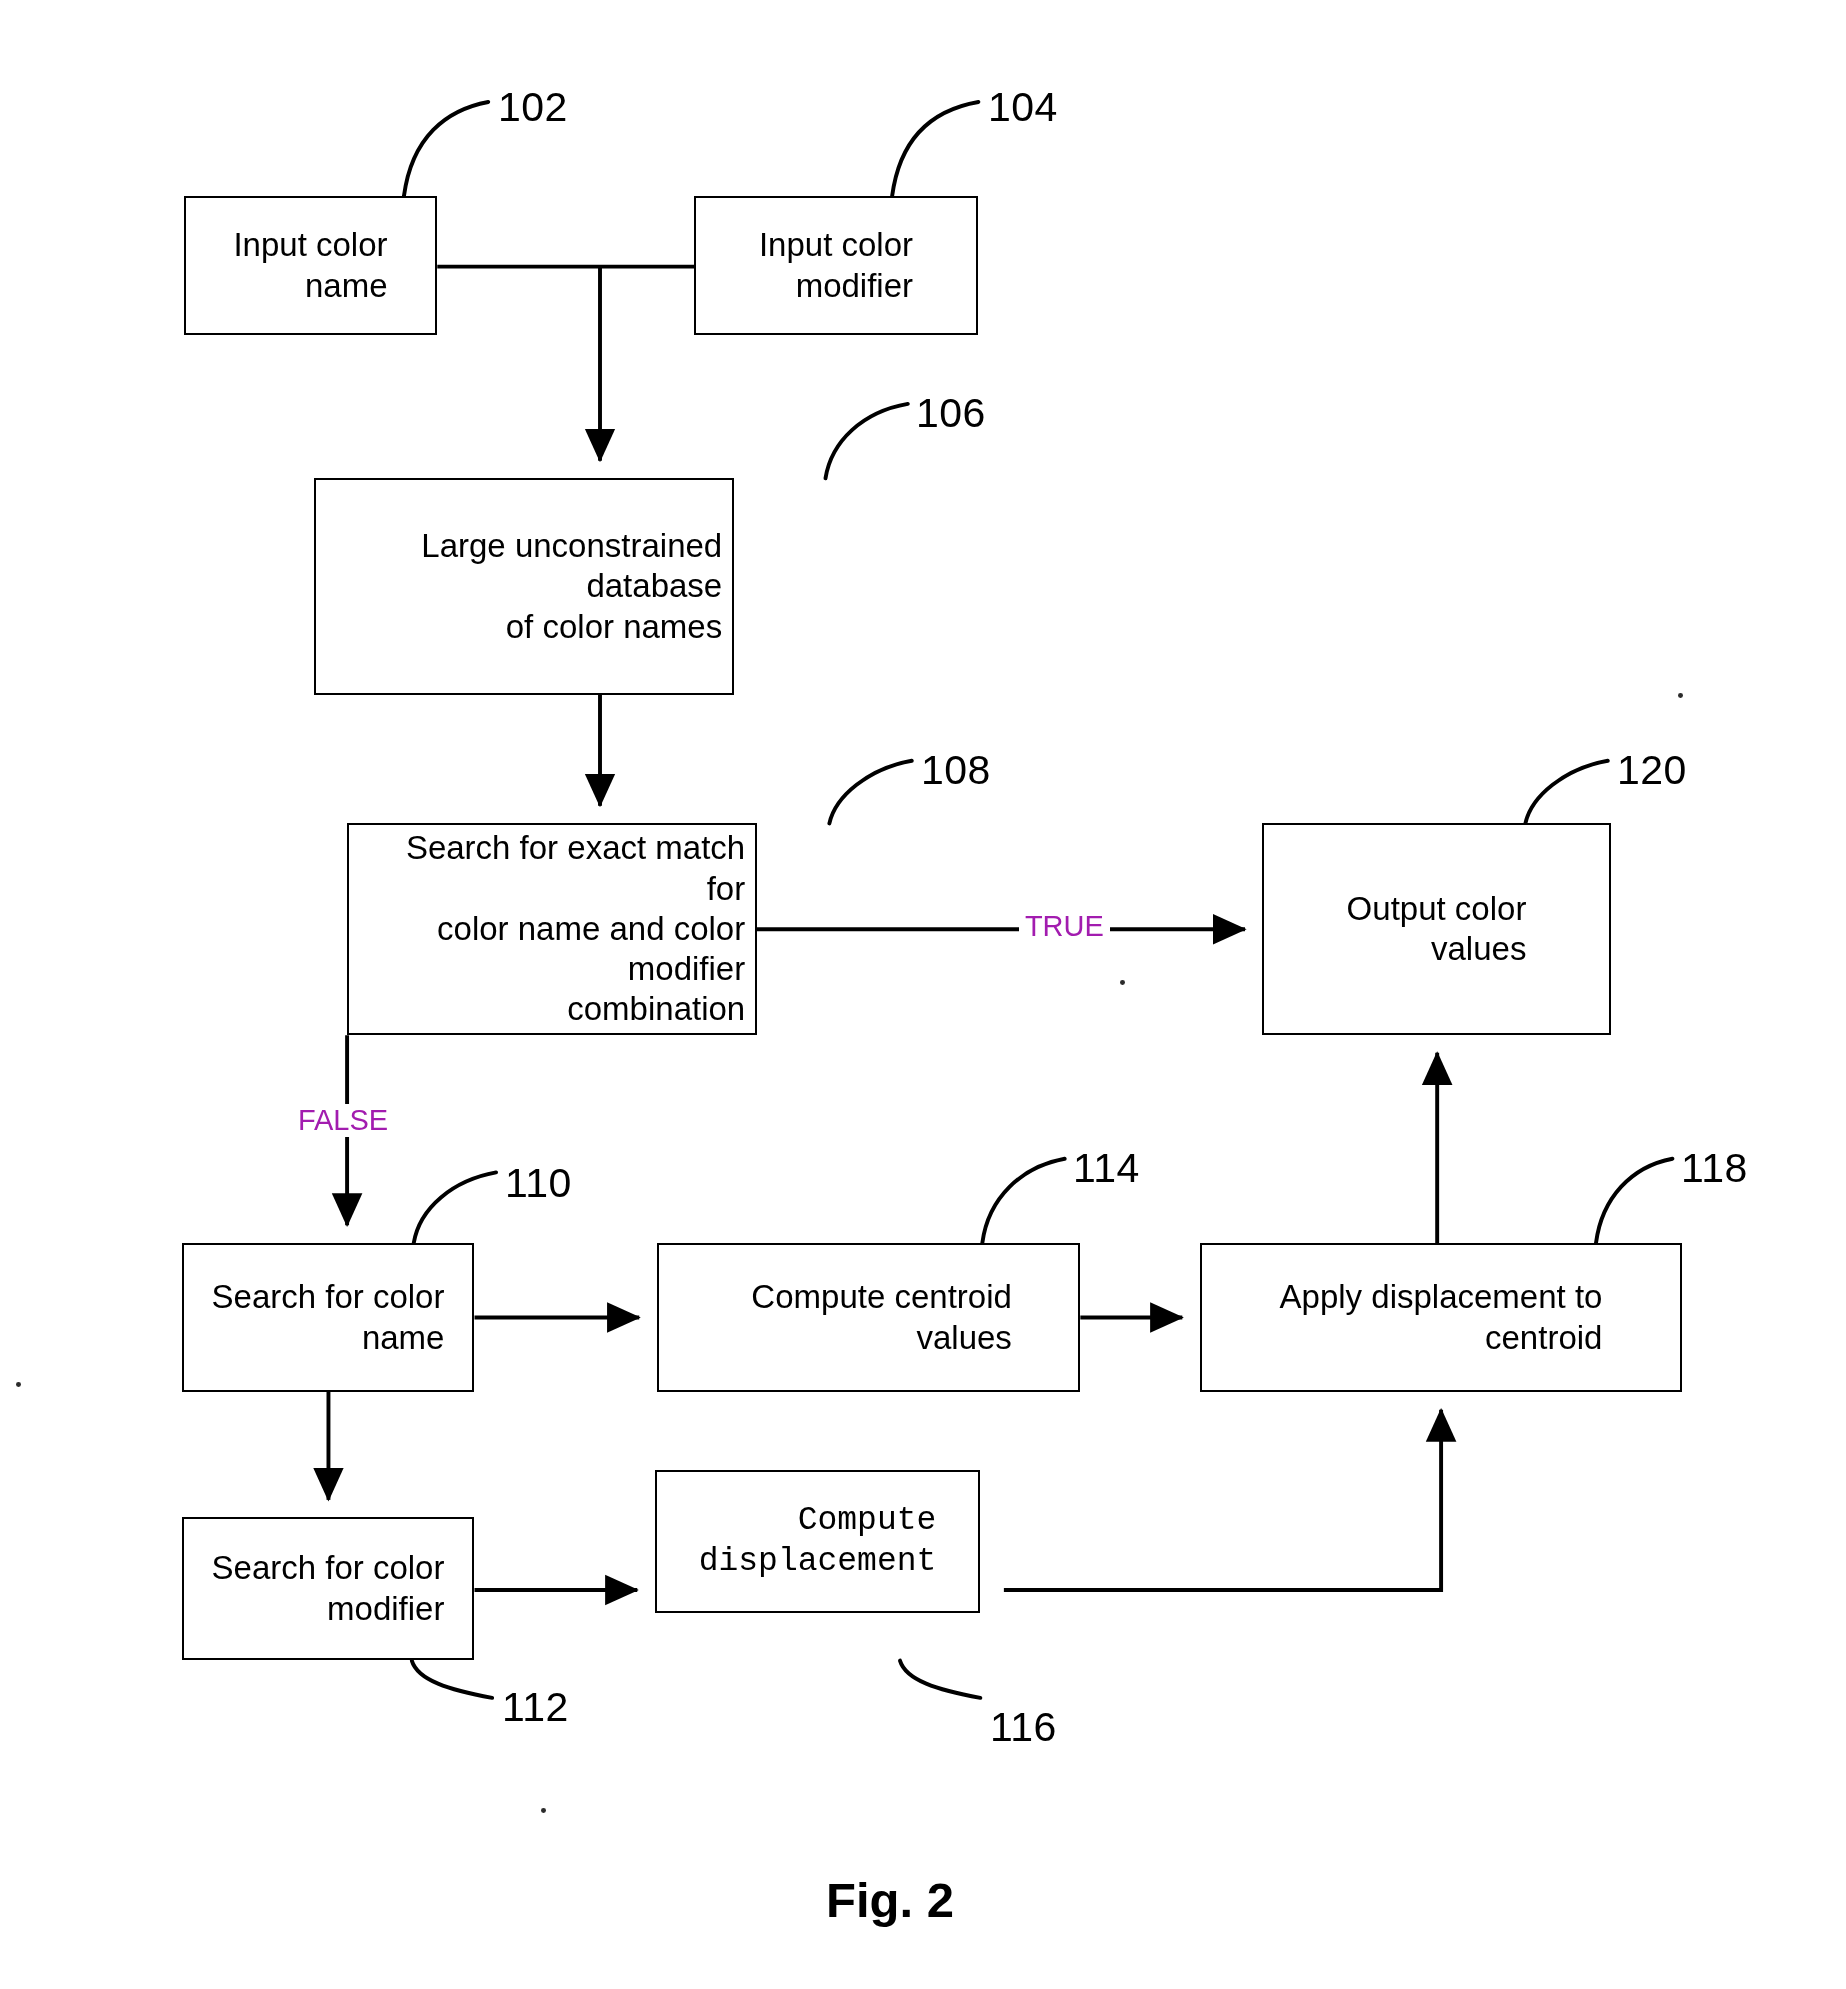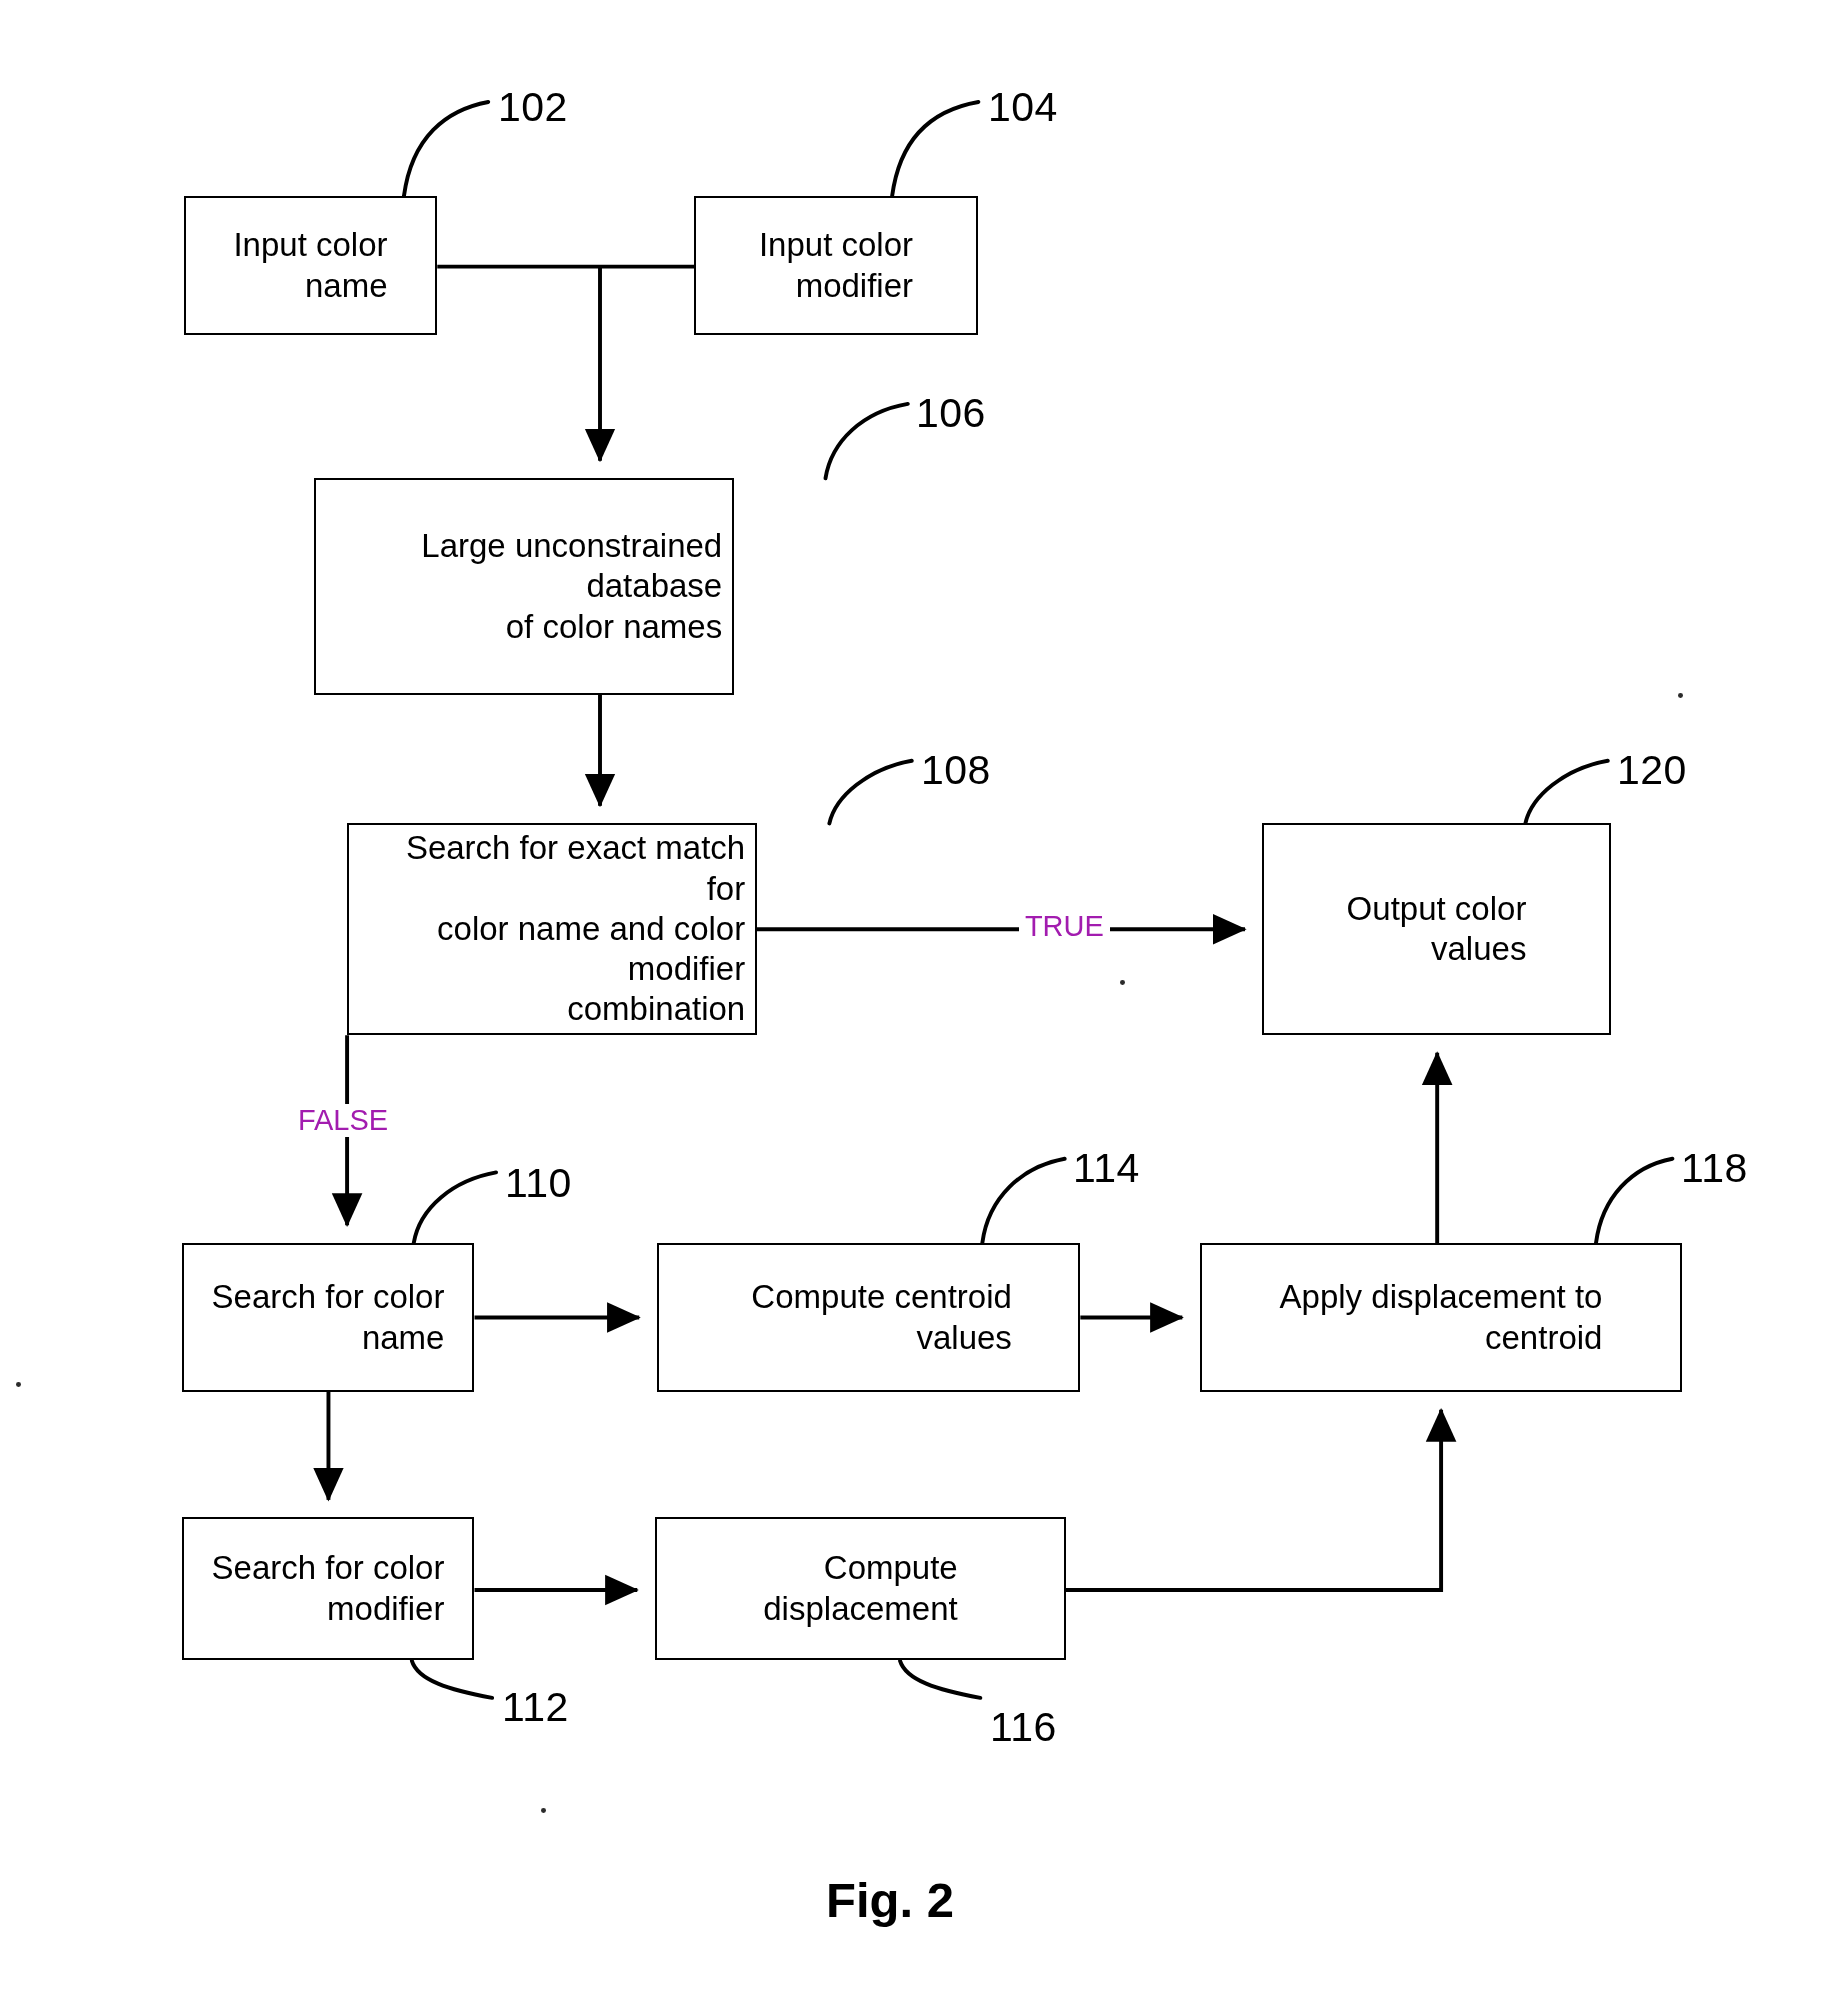--- a/index.html
+++ b/index.html
@@ -163,21 +163,21 @@
   <div class="node-box" style="left:1200px; top:1243px; width:482px; height:149px;">
     <span class="node-label">Apply displacement to
 centroid</span>
   </div>
 
   <div class="node-box" style="left:182px; top:1517px; width:292px; height:143px;">
     <span class="node-label">Search for color
 modifier</span>
   </div>
 
-  <div class="node-box" style="left:655px; top:1517px; width:411px; height:143px;">
+  <div class="node-box" style="left:655px; top:1470px; width:325px; height:143px;font-family:Liberation Mono, monospace;">
     <span class="node-label">Compute
 displacement</span>
   </div>
 
   <div class="ref-num" style="left:498px; top:84px;">102</div>
   <div class="ref-num" style="left:988px; top:84px;">104</div>
   <div class="ref-num" style="left:916px; top:390px;">106</div>
   <div class="ref-num" style="left:921px; top:747px;">108</div>
   <div class="ref-num" style="left:1617px; top:747px;">120</div>
   <div class="ref-num" style="left:505px; top:1160px;">110</div>

